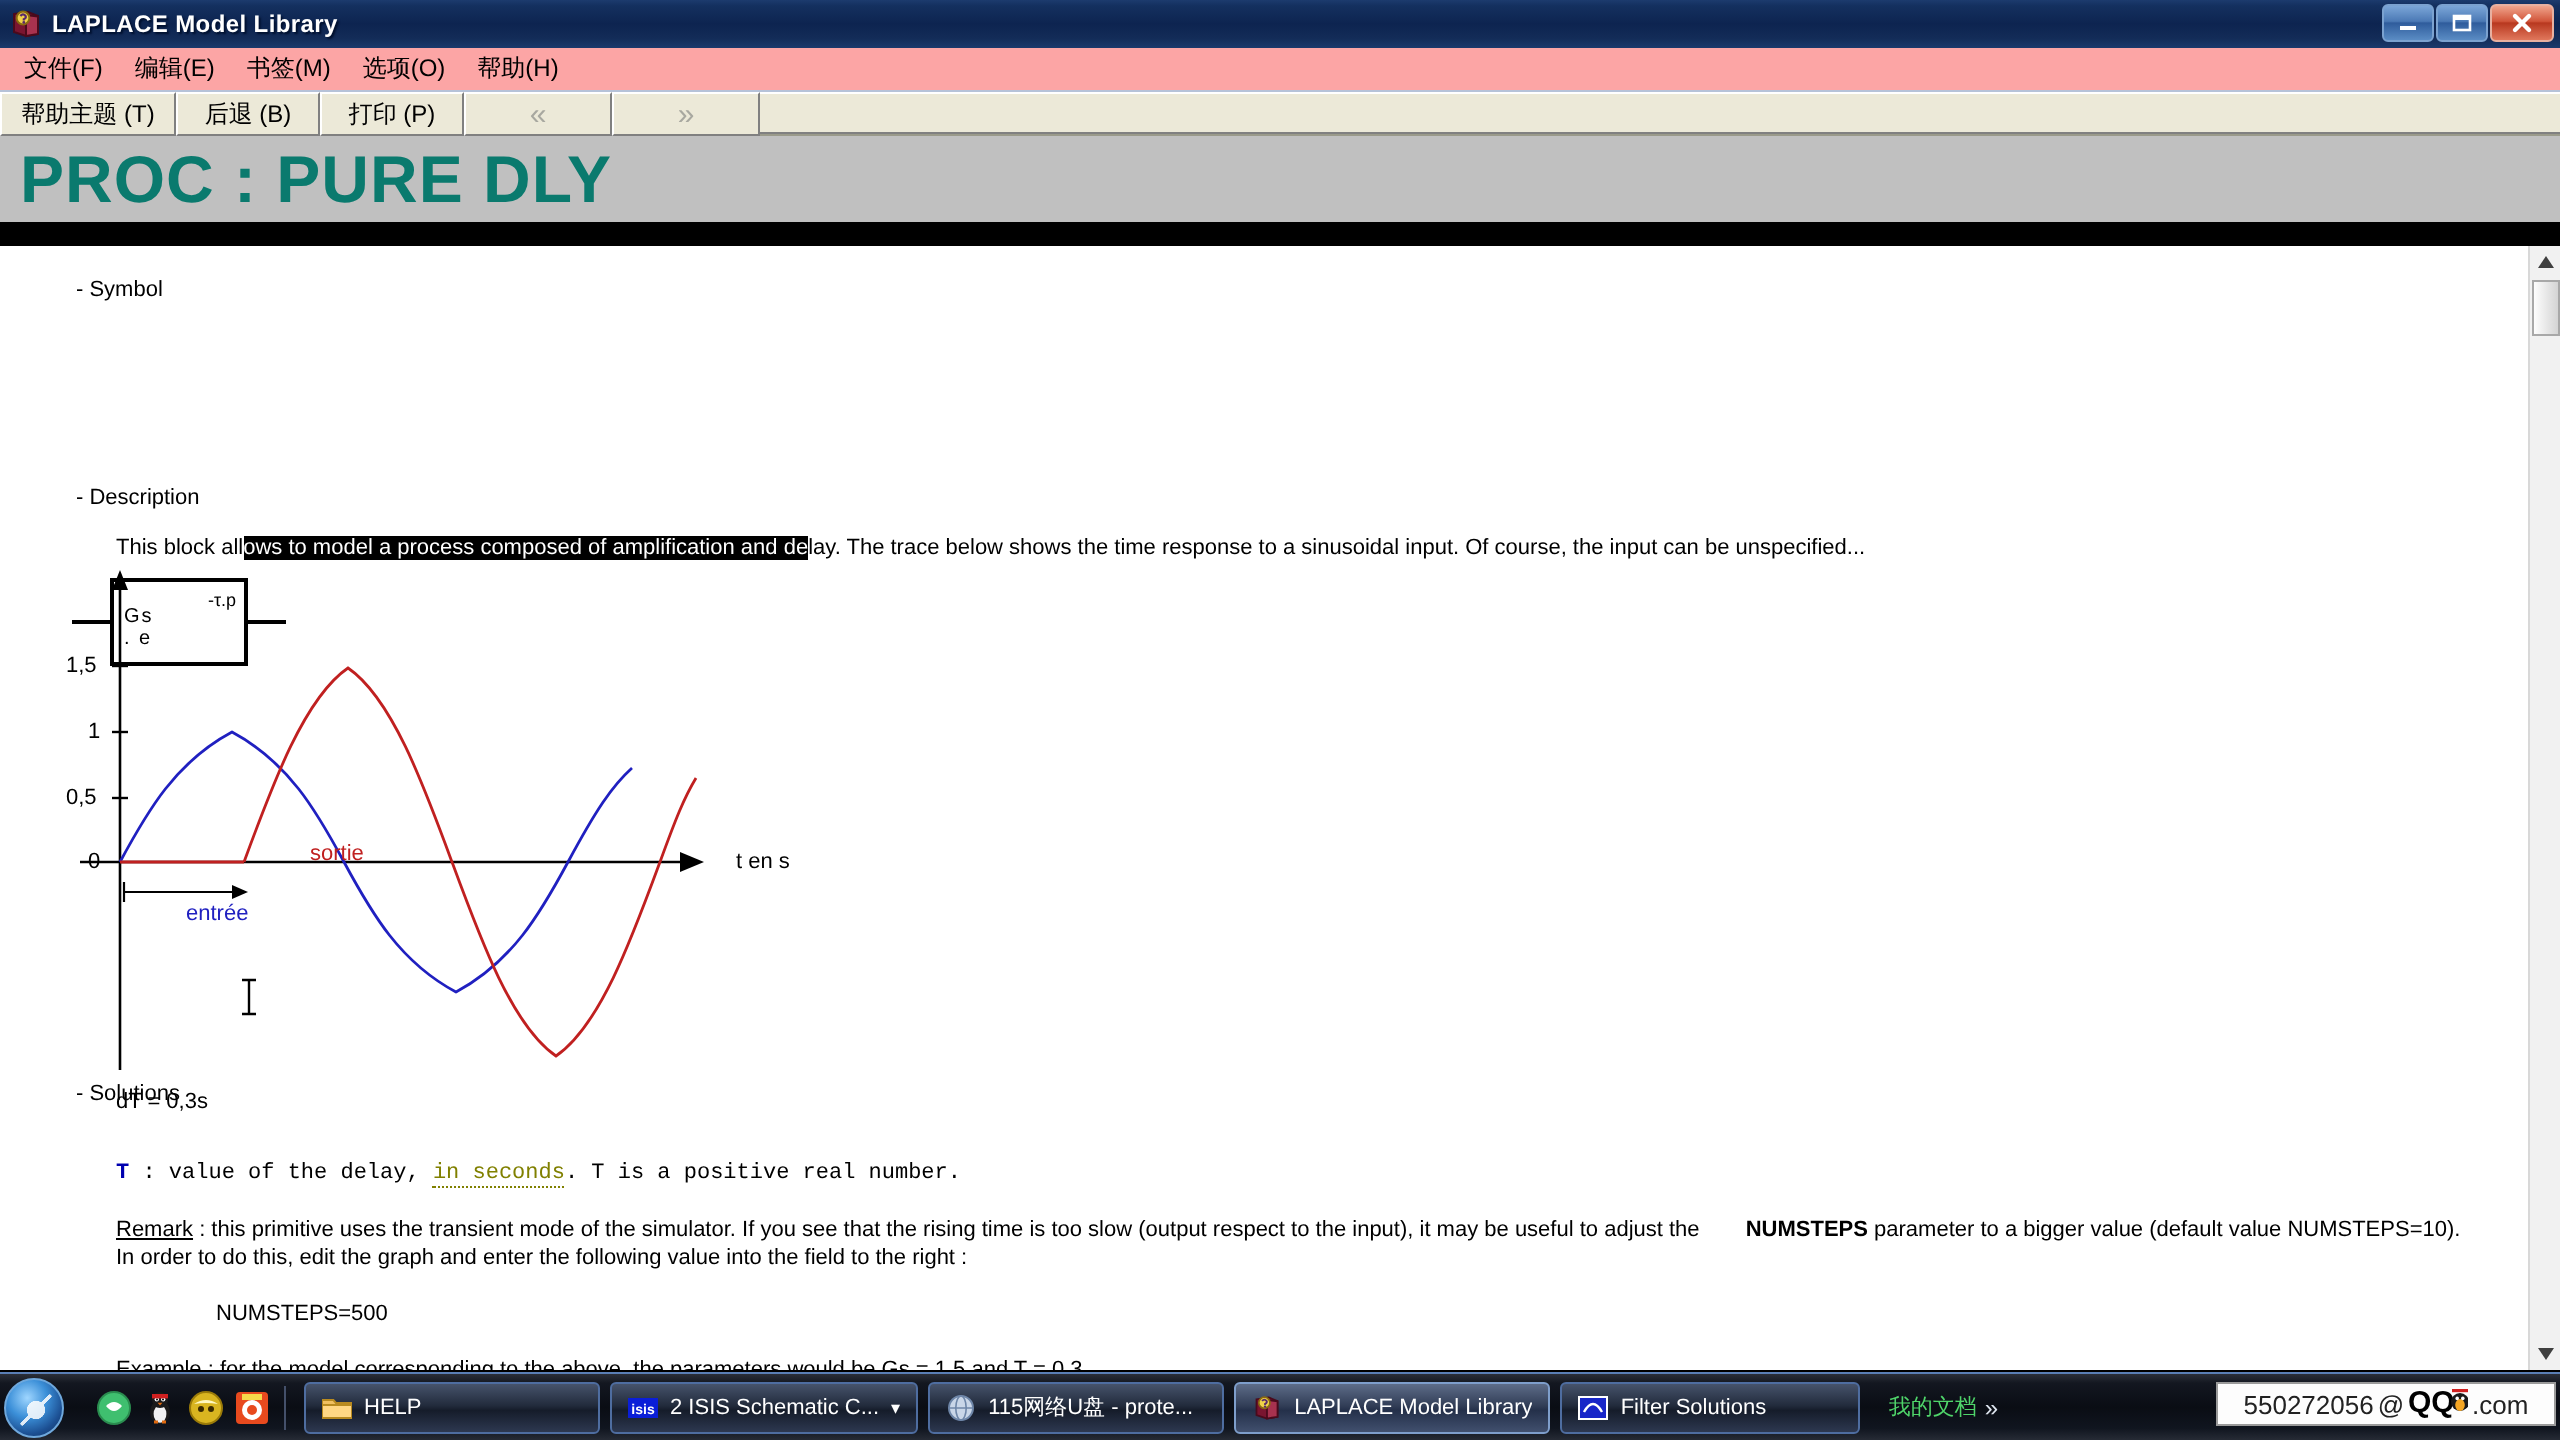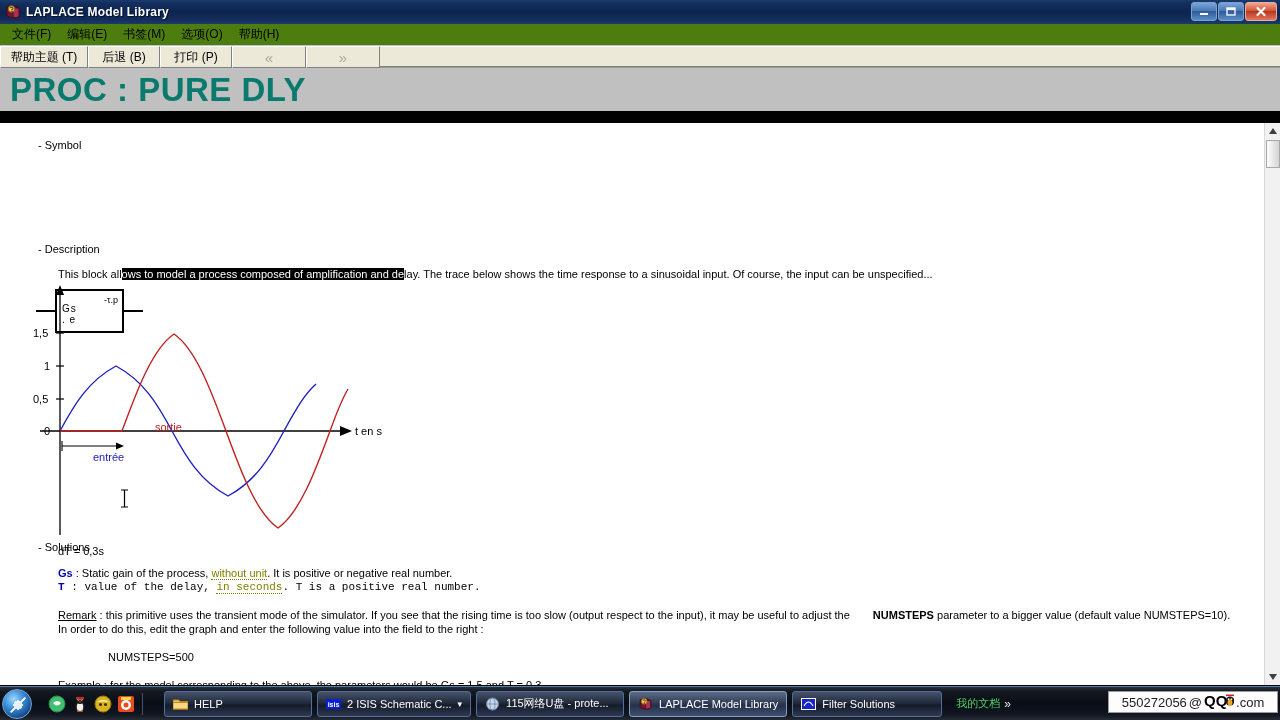--- a/index.html
+++ b/index.html
@@ -33,21 +33,21 @@
     color:#fff; font-size:11px; font-family:"Liberation Sans", sans-serif;
   }
   .winbtn.close {
     background: linear-gradient(to bottom, #f0a48c 0%, #d1553a 45%, #b8381f 50%, #e0775c 100%);
     border-color:#e8b0a0; width:32px; font-weight:bold;
   }
 
   
   #menubar {
     position:absolute; left:0; top:24px; width:1280px; height:22px;
-    background:#4d7c0f;
+    background:#fca5a5;
     border-bottom:1px solid #b6c2d8;
     display:flex; align-items:center; padding-left:4px;text-align:center;
   }
   .menu-item {
     font-size:12px; color:#000; padding:2px 8px;
     font-family:"Liberation Sans", sans-serif; cursor:default; white-space:nowrap;
   }
 
   
   #toolbar {
@@ -280,37 +280,34 @@
 
         <line x1="62" y1="163" x2="120" y2="163" stroke="#000" stroke-width="1.1"></line>
         <polygon points="124,163 116,159.5 116,166.5" fill="#000"></polygon>
         <line x1="62" y1="158" x2="62" y2="168" stroke="#000" stroke-width="1.1"></line>
       </svg>
 
       <div class="axis-lab" style="left:33px; top:44px;">1,5</div>
       <div class="axis-lab" style="left:44px; top:77px;">1</div>
       <div class="axis-lab" style="left:33px; top:110px;">0,5</div>
       <div class="axis-lab" style="left:44px; top:142px;">0</div>
-      <div class="axis-lab" style="left:355px; top:142px;">t en s</div>
+      <div class="axis-lab" style="left:368px; top:142px;">t en s</div>
       <div class="curve-lab" id="lab-entree" style="left:93px; top:168px;">entrée</div>
       <div class="curve-lab" id="lab-sortie" style="left:155px; top:138px;">sortie</div>
       <div id="dT-label" style="left:58px; top:262px;">dT = 0,3s</div>
     </div>
 
     <div id="caret">
       <svg width="9" height="19" viewBox="0 0 9 19">
         <path d="M1 1 H8 M4.5 1 V18 M1 18 H8" stroke="#000" stroke-width="1.2" fill="none"></path>
       </svg>
     </div>
 
     <div class="sec-head" style="left:38px; top:418px;">- Solutions</div>
 
-    <div class="body-text" style="left:58px; top:444px;">
-      <span class="bluebold">Gs</span><span> : Static gain of the process, </span><span class="link">without unit</span><span>. It is positive or negative real number.</span>
-    </div>
 
     <div class="body-text" style="left:58px; top:458px;font-family:Liberation Mono, monospace;">
       <span class="bluebold">T</span><span> : value of the delay, </span><span class="link">in seconds</span><span>. T is a positive real number.</span>
     </div>
 
     <div class="body-text" style="left:58px; top:486px;">
       <span class="ul">Remark</span><span> : this primitive uses the transient mode of the simulator. If you see that the rising time is too slow (output respect to the input), it may be useful to adjust the </span><span class="bold">NUMSTEPS</span><span> parameter to a bigger value (default value NUMSTEPS=10).</span>
     </div>
     <div class="body-text" style="left:58px; top:500px;">In order to do this, edit the graph and enter the following value into the field to the right :</div>
 
@@ -370,21 +367,21 @@
           <rect x="1" y="1" width="16" height="16" rx="2" fill="#e84a1e"></rect>
           <circle cx="9" cy="10" r="5" fill="#fff"></circle>
           <circle cx="9" cy="10" r="2.5" fill="#e84a1e"></circle>
           <rect x="4" y="2" width="10" height="3" fill="#f7d94a"></rect>
         </svg>
       </span>
     </div>
 
     <div class="tb-sep"></div>
 
-    <div class="task-btn" style="min-width:148px; margin-left:14px;">
+    <div class="task-btn" style="min-width:148px; margin-left:2px;">
       <span class="tsk-icon">
         <svg width="15" height="14" viewBox="0 0 15 14">
           <path d="M0 3 L0 12 L15 12 L15 4.5 L7 4.5 L5.7 3 Z" fill="#f0c060" stroke="#b88a20"></path>
           <path d="M0 5.5 L15 5.5 L15 12 L0 12 Z" fill="#ffd784" stroke="#b88a20"></path>
         </svg>
       </span>
       <span class="tlabel">HELP</span>
     </div>
 
     <div class="task-btn" style="min-width:148px;">

